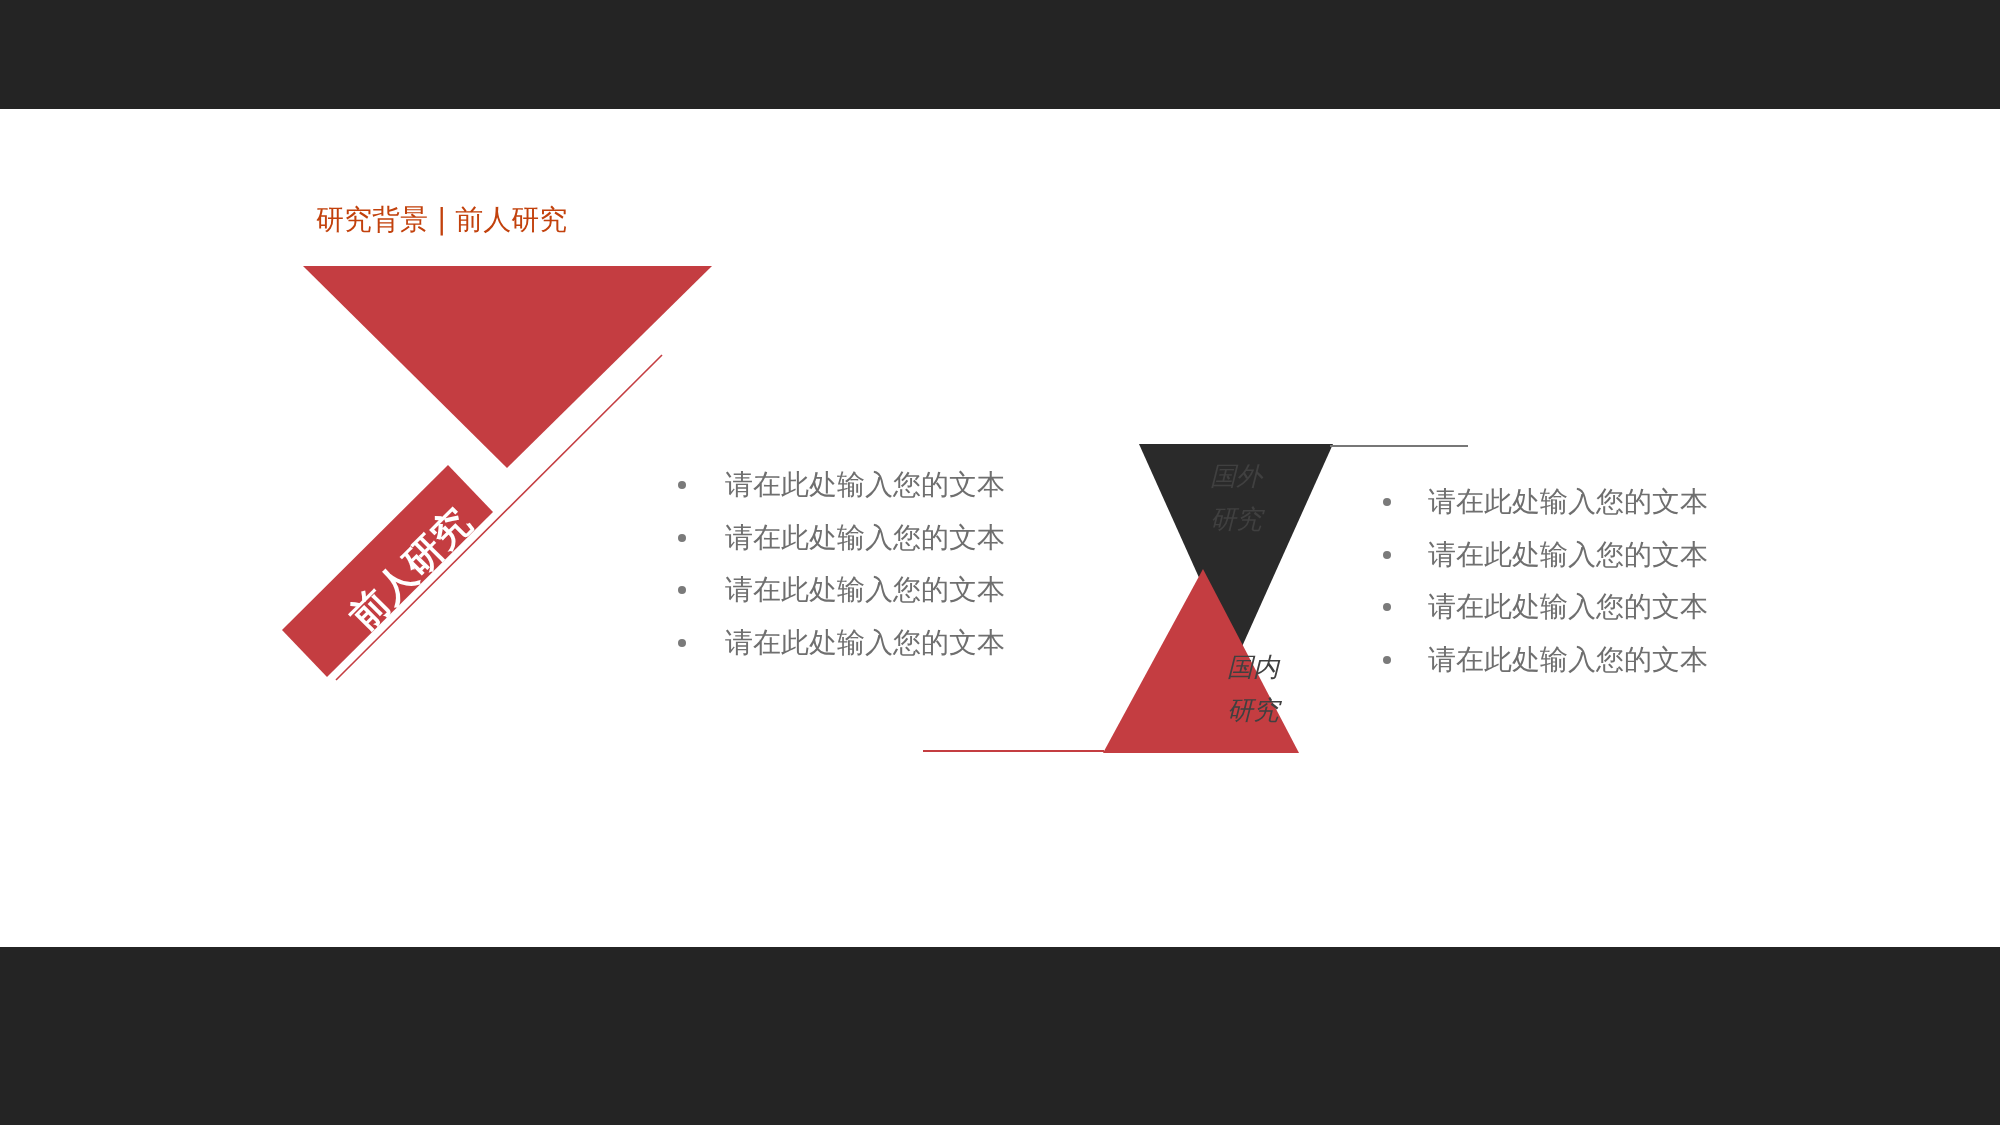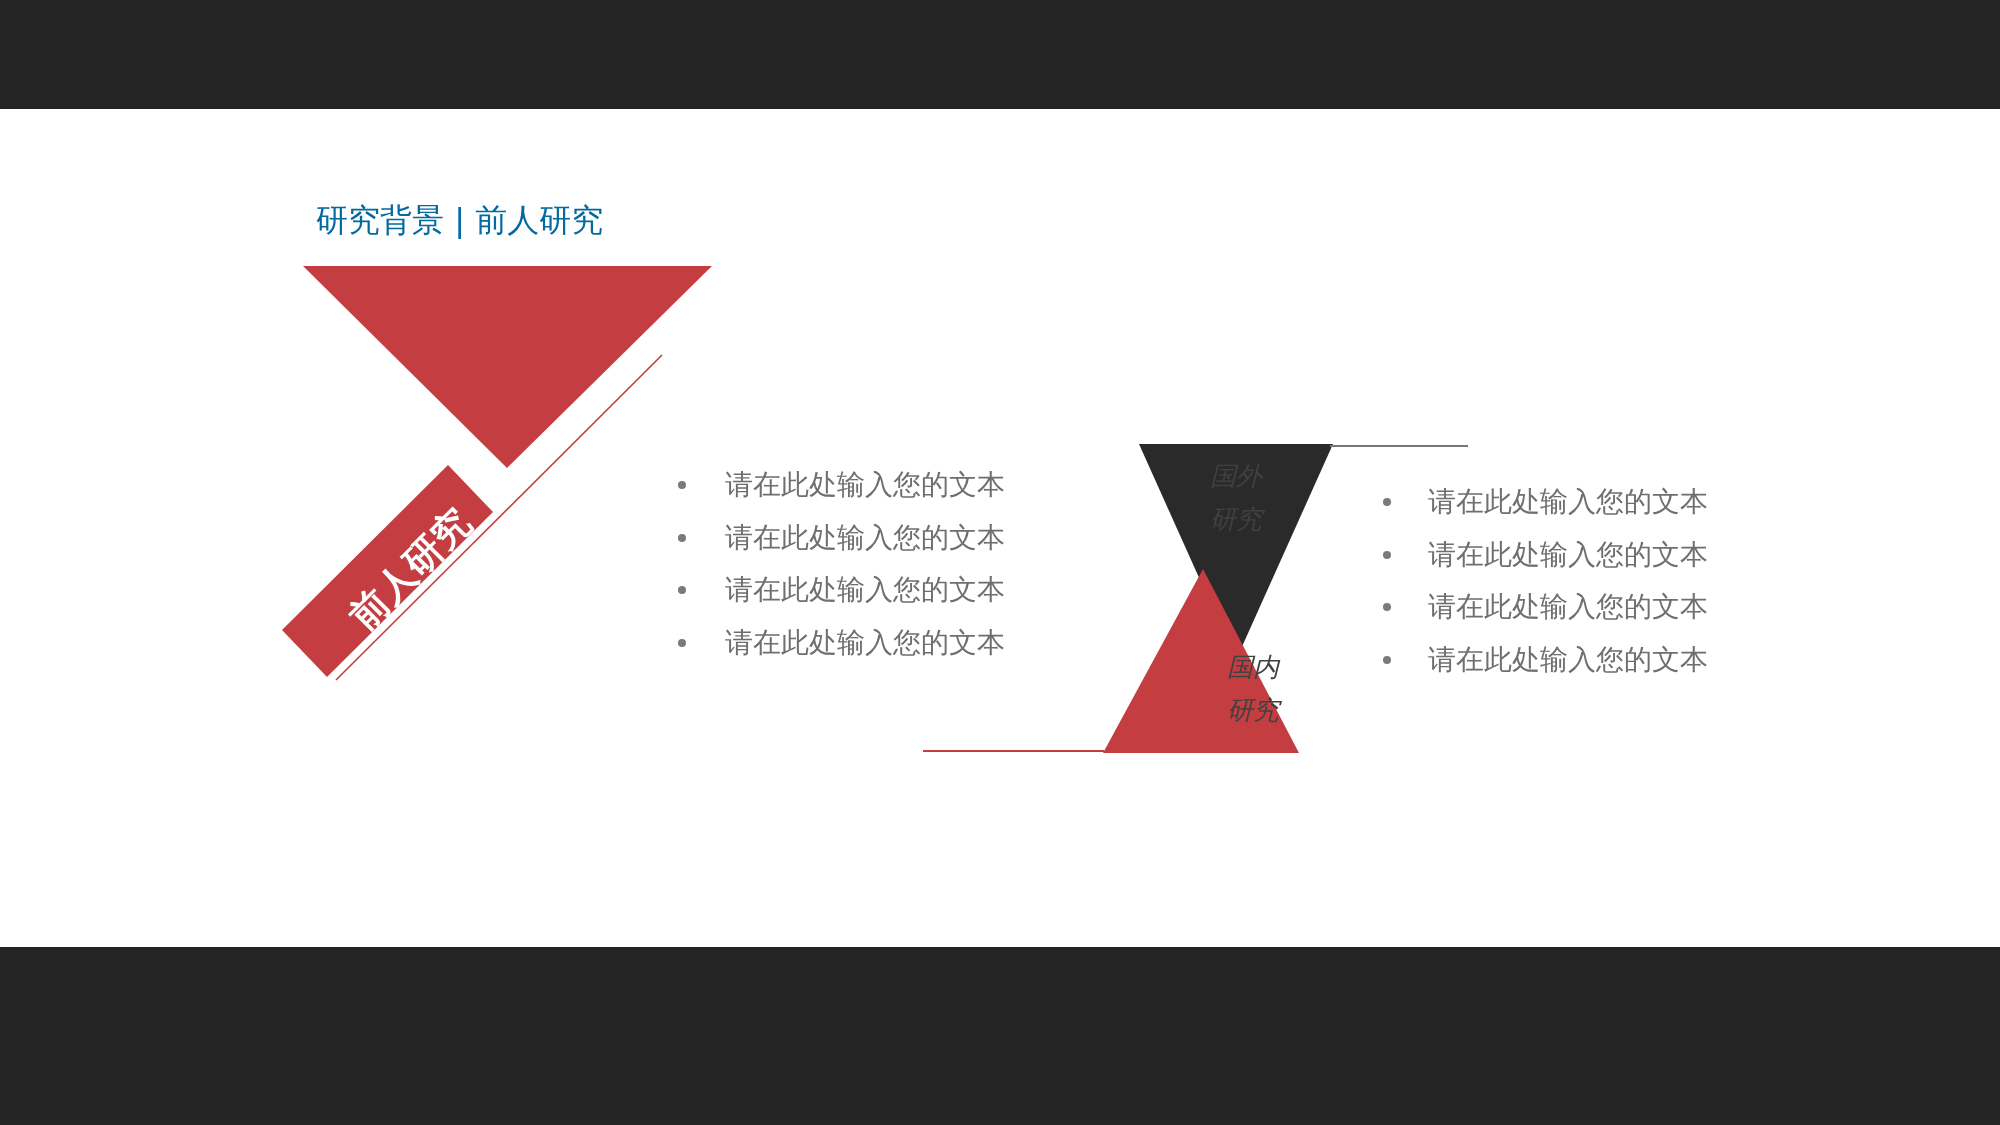--- a/index.html
+++ b/index.html
@@ -6,21 +6,21 @@
   body {
     width: 2000px; height: 1125px; position: relative; overflow: hidden;
     background: #ffffff;
     font-family: "DejaVu Sans", "Liberation Sans", sans-serif;
   }
   .bar { position: absolute; left: 0; width: 2000px; background: #242424; }
   .bar.top { top: 0; height: 109px; }
   .bar.bottom { top: 947px; height: 178px; }
   .title {
     position: absolute; left: 316px; top: 196px;
-    font-size: 32px; color: #0369a1; white-space: nowrap; line-height: 48px;
+    font-size: 28px; color: #c2410c; white-space: nowrap; line-height: 48px;
   }
   svg.shapes { position: absolute; left: 0; top: 0; width: 2000px; height: 1125px; }
   .rot-label {
     position: absolute; left: 310px; top: 546px;
     width: 200px; height: 46px; line-height: 46px; text-align: center;
     transform: rotate(-45deg); transform-origin: center center;
     color: #ffffff; font-weight: bold; font-size: 38px; white-space: nowrap;
   }
   .tri-label {
     position: absolute; color: #404040; font-size: 26px; line-height: 43px;

